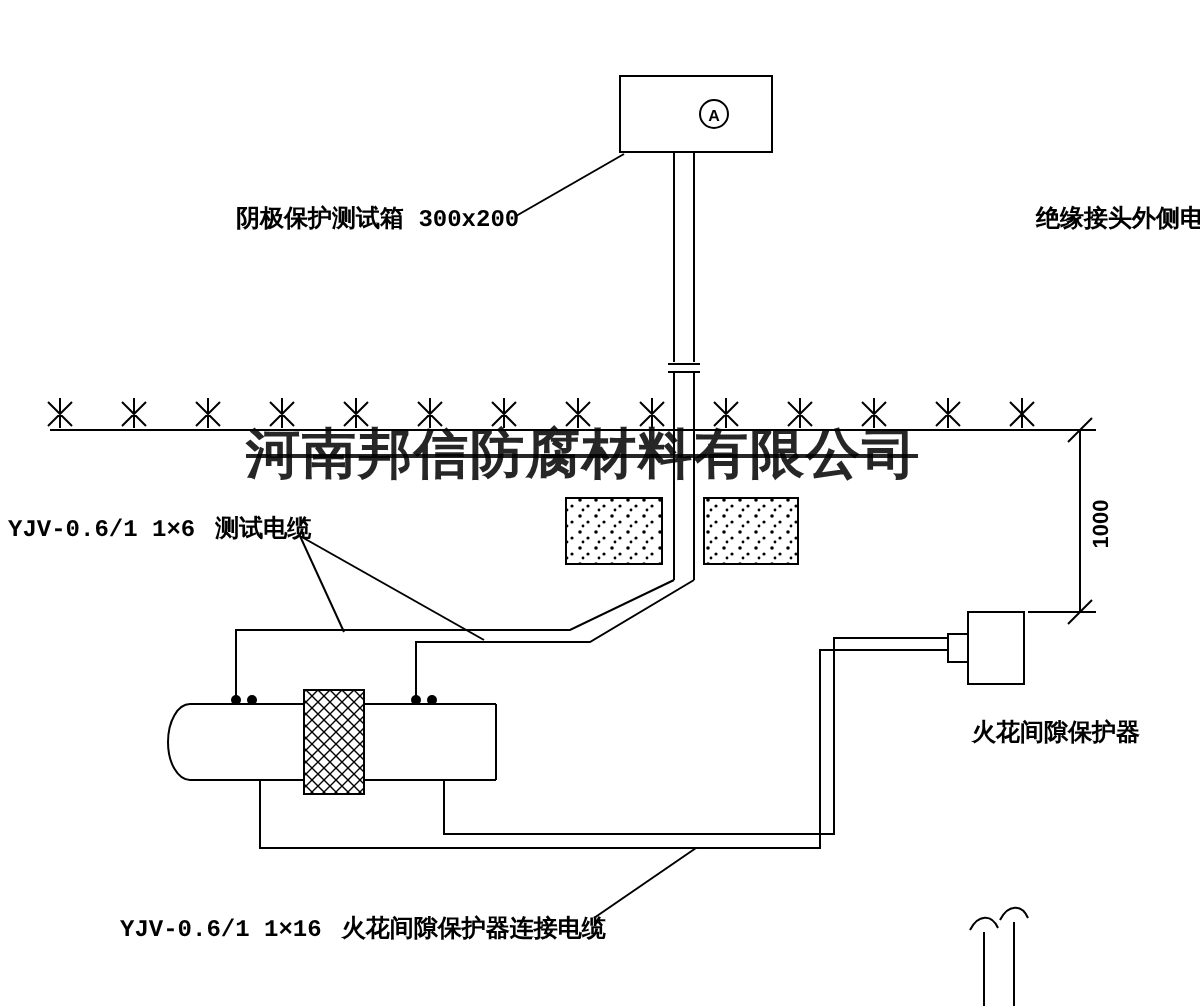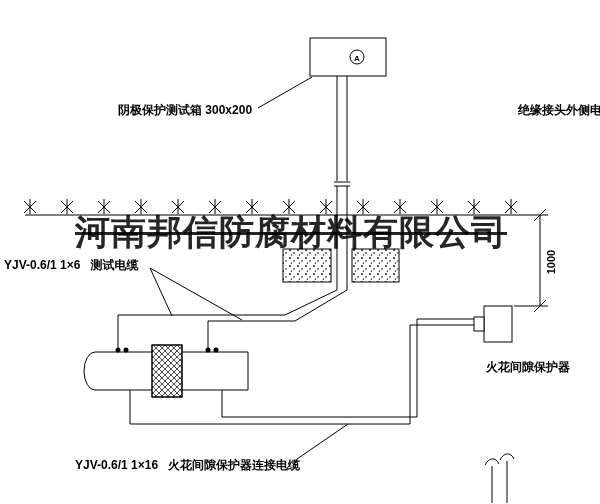--- a/index.html
+++ b/index.html
@@ -3,26 +3,26 @@
 <meta charset="utf-8">
 <style>
   html,body{margin:0;padding:0;background:#fff;}
   .canvas{
     position:relative;width:600px;height:504px;background:#ffffff;
     font-family:"Liberation Sans",sans-serif;overflow:hidden;
   }
   .canvas svg{position:absolute;left:0;top:0;}
   .lbl{
     position:absolute;font-size:12px;font-weight:bold;color:#000;
-    white-space:nowrap;line-height:14px;z-index:3;
+    white-space:nowrap;line-height:14px;z-index:3;font-family:Liberation Mono, monospace;
   }
   .lbl .gap{margin-left:10px;}
   .watermark{
     position:absolute;left:58px;top:209px;width:466px;text-align:center;
-    font-family:"Liberation Serif",serif;font-weight:bold;font-size:35px;
+    font-family:"Liberation Serif",serif;font-weight:bold;font-size:27px;
     letter-spacing:1px;color:rgba(0,0,0,0.85);
     text-decoration:line-through;z-index:5;white-space:nowrap;
   }
   .dim{
     position:absolute;left:527px;top:255px;width:50px;height:14px;
     transform:rotate(-90deg);transform-origin:center;
     font-size:11px;font-weight:bold;text-align:center;z-index:3;
   }
 </style>
 </head>
@@ -135,21 +135,21 @@
   <div class="lbl" style="left:118px;top:103px">阴极保护测试箱 300x200</div>
 
   <div class="lbl" style="left:518px;top:103px">绝缘接头外侧电缆</div>
 
   <div class="lbl" style="left:4px;top:258px">
     <span>YJV-0.6/1 1×6</span><span class="gap">测试电缆</span>
   </div>
 
   <div class="lbl" style="left:486px;top:360px">火花间隙保护器</div>
 
-  <div class="lbl" style="left:75px;top:458px">
+  <div class="lbl" style="left:60px;top:458px">
     <span>YJV-0.6/1 1×16</span><span class="gap">火花间隙保护器连接电缆</span>
   </div>
 
   <div class="dim">1000</div>
 
   <div class="watermark">河南邦信防腐材料有限公司</div>
 
 </div>
 
 </body></html>

